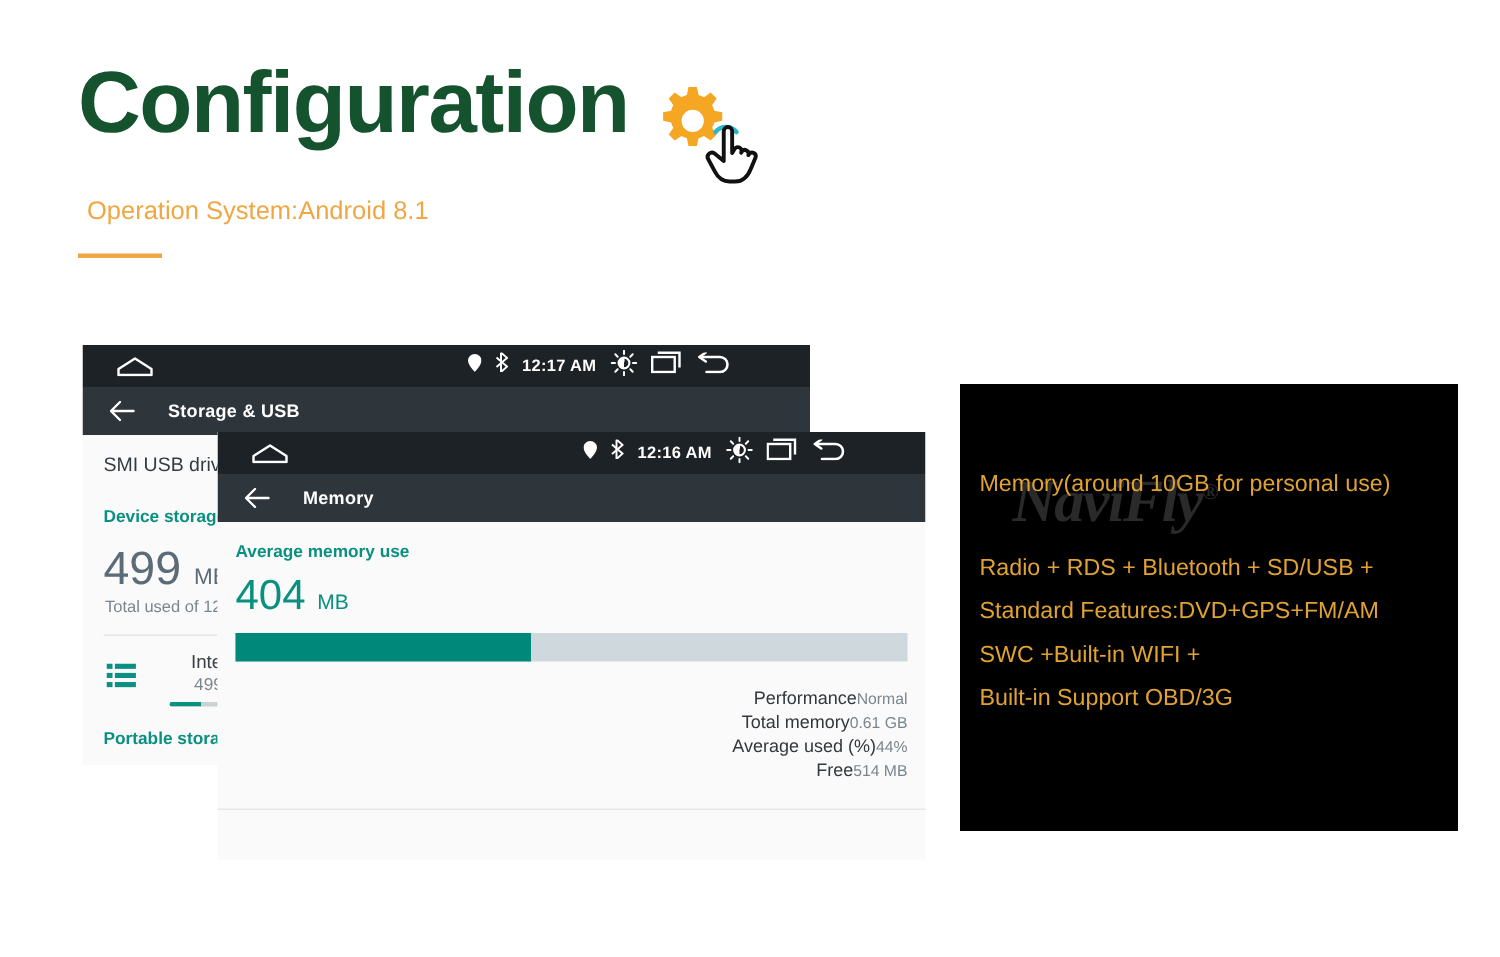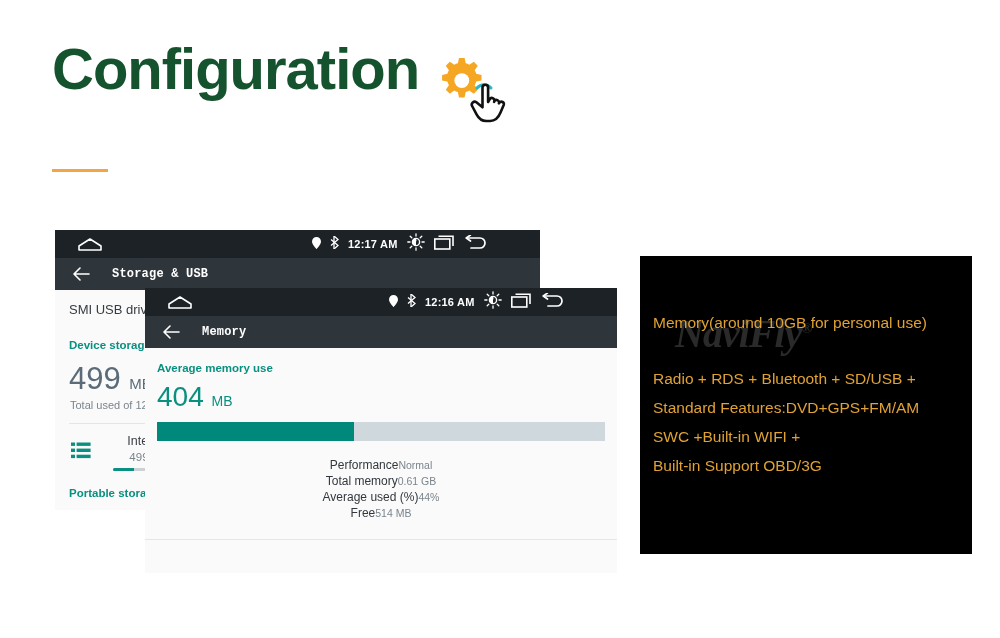--- a/index.html
+++ b/index.html
@@ -38,21 +38,21 @@
     display: flex; align-items: center;
   }
   .statusbar .home-icon { margin-left: 22px; display: flex; }
   .sb-right {
     position: absolute; right: 0; top: 0; height: 28px;
     display: flex; align-items: center; gap: 9px;
   }
   .sb-time { color: #fff; font-size: 11px; font-weight: bold; letter-spacing: .2px; }
   .appbar {
     height: 32px; background: #2e353b;
-    display: flex; align-items: center; font-family: Liberation Mono, monospace;
+    display: flex; align-items: center;
   }
   .appbar .back-icon { margin-left: 18px; display: flex; }
   .appbar .appbar-title {
     margin-left: 22px; color: #ffffff;
     font-size: 12px; font-weight: bold; letter-spacing: .2px;
   }
   .spinnerbar {
     height: 28px; background: #445058;
     display: flex; align-items: center;
   }
@@ -112,21 +112,21 @@
     font-size: 28px; font-weight: 300; white-space: nowrap;
   }
   .mem-big span.unit { font-size: 14px; }
   .mem-track {
     margin: 9px 12px 0 12px; height: 19px;
     background: #cfd8dc;
   }
   .mem-fill { height: 100%; background: #00897b; }
   .mem-stats { margin: 16px 12px 0 12px; }
   .mem-stat {
-    display: flex; justify-content: center; align-items: baseline;
+    display: flex; justify-content: flex-end; align-items: baseline;
     padding: 1px 0;
   }
   .mem-stat .k { font-size: 12px; color: #32383d; }
   .mem-stat .v { font-size: 10.5px; color: #7a858d; }
   .mem-bottom-div {
     margin: 18px 0 0 0; height: 1px; background: #e4e6e7;
   }
 
   
   #spec-panel {
@@ -165,20 +165,21 @@
       </g>
       <g>
         <path fill="#ffffff" stroke="#111111" stroke-width="2.6" stroke-linejoin="round" d="M45.5 35.5 a2.8 2.8 0 0 1 5.6 0 l0 14.5 1.6-2.6 a2.5 2.5 0 0 1 4.4 2.4
              l0.4-0.7 a2.5 2.5 0 0 1 4.4 2.3 l0.5-0.8 a2.5 2.5 0 0 1 4.3 2.4
              l-3.2 7.6 c-2 5-5 8.4-10.4 8.4 l-3.8 0 c-4.6 0-7.6-2.6-9.6-6.4
              l-4.6-8.6 a2.9 2.9 0 0 1 4.3-3.7 l6.1 5 z"></path>
       </g>
     </svg>
   </div>
 
+  <div class="subtitle">Operation System:Android 8.1</div>
   <div class="accent-bar"></div>
 
   <div class="shot" id="shot-storage">
 
     <div class="statusbar">
       <span class="home-icon">
         <svg width="26" height="14" viewBox="0 0 26 14">
           <path d="M2 13 L2 9 L13 2 L24 9 L24 13 Z" fill="none" stroke="#ffffff" stroke-width="1.6" stroke-linejoin="round"></path>
         </svg>
       </span>

